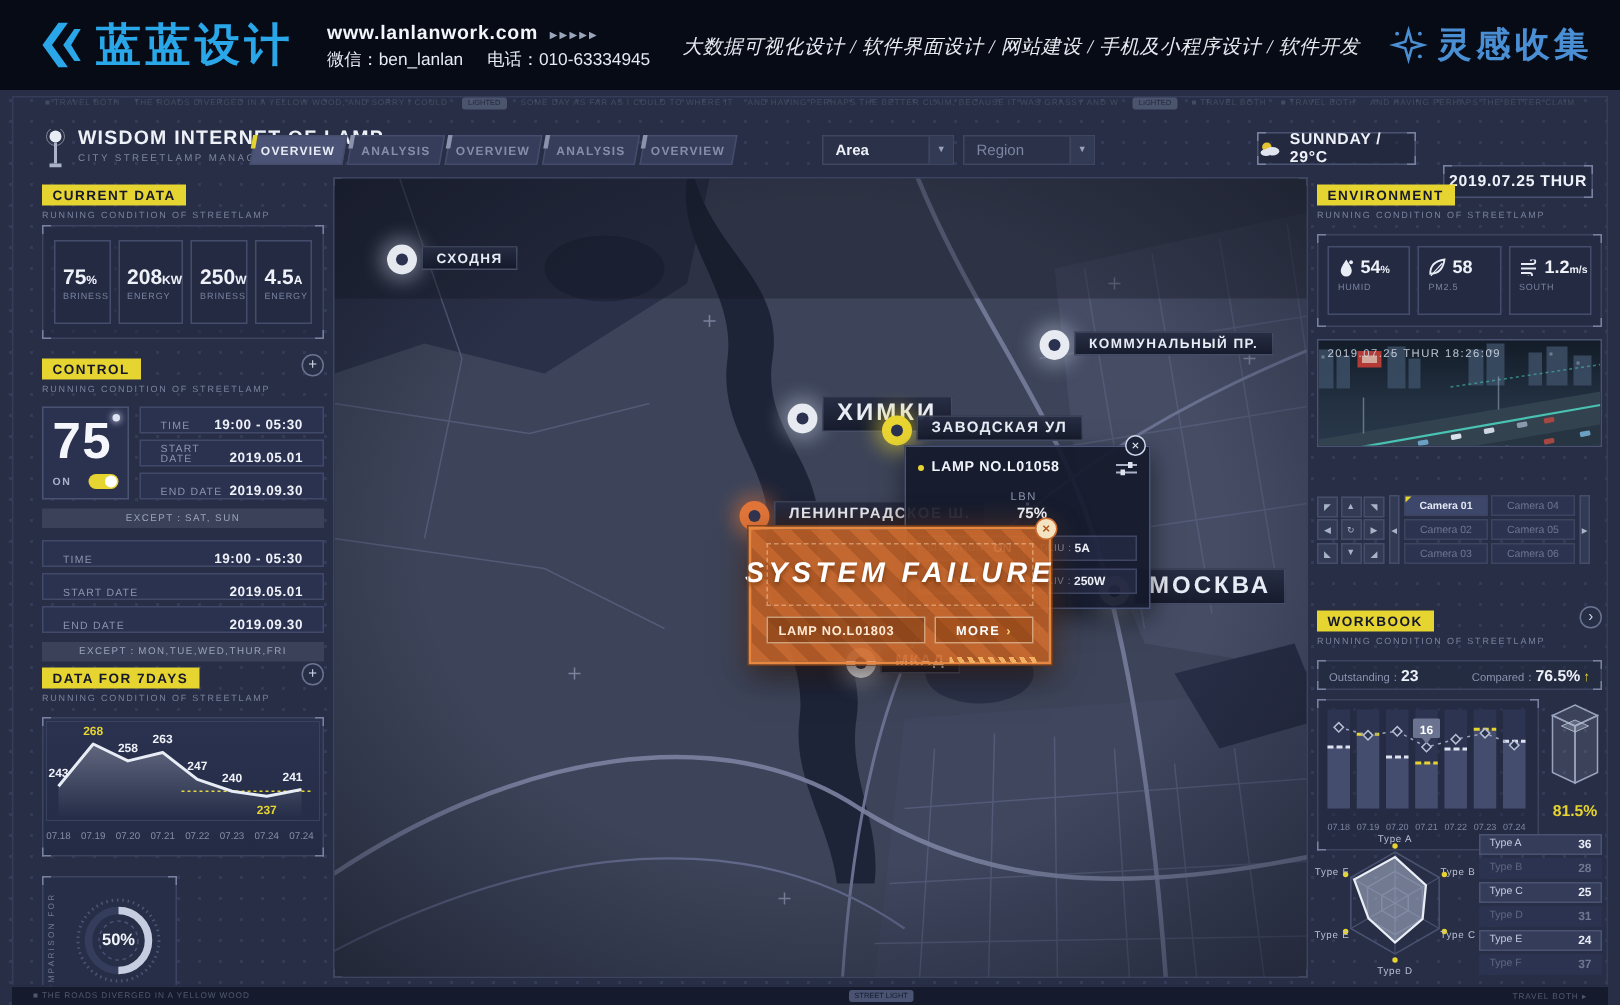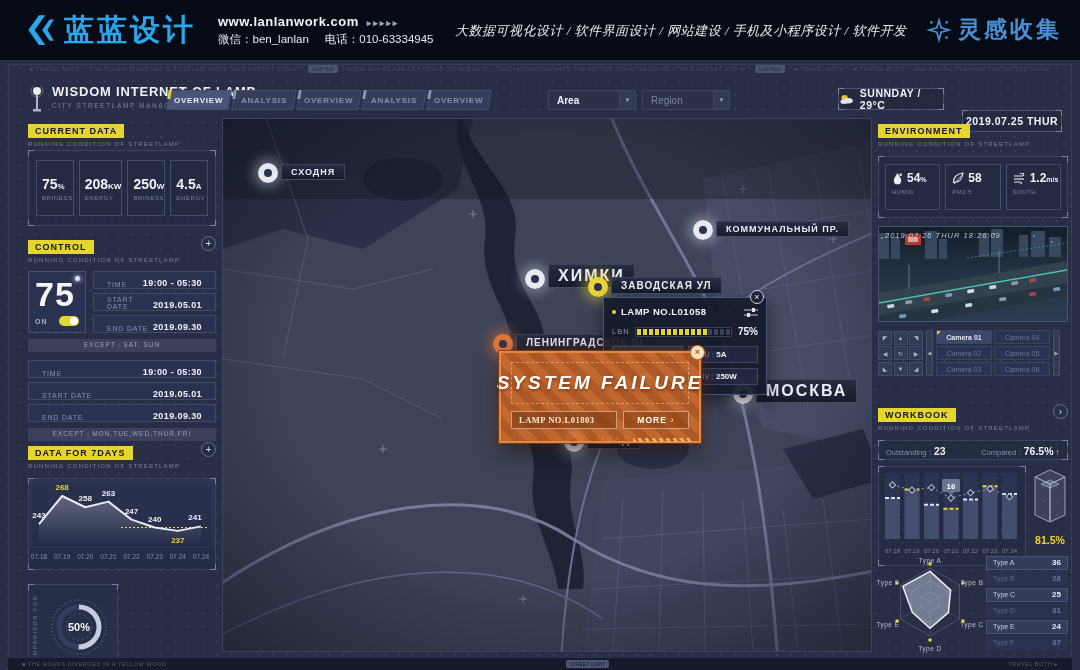--- a/index.html
+++ b/index.html
@@ -109,55 +109,55 @@
   .pin.orange { background:#e2763a; box-shadow:0 0 12px 5px rgba(226,118,58,.45); }
   .mlabel { position:absolute; background:linear-gradient(180deg,rgba(38,44,66,.95),rgba(20,25,42,.95)); border:1px solid rgba(130,140,170,.35); color:#e8ecf5; font-weight:bold; letter-spacing:1px; padding:2px 9px; white-space:nowrap; }
   .mlabel.s { font-size:9px; } .mlabel.m { font-size:10px; } .mlabel.l { font-size:16px; letter-spacing:2px; }
 
   
   #lamp-popup { position:absolute; left:380px; top:178px; width:164px; background:rgba(20,26,44,.93); border:1px solid #4a5478; box-shadow:0 6px 16px rgba(0,0,0,.5); padding:8px 8px 9px; z-index:5; }
   .pp-close { position:absolute; top:-8px; right:2px; width:14px; height:14px; border-radius:50%; border:1px solid #cfd6e8; background:#1c2338; color:#e8ecf5; font-size:9px; line-height:12px; text-align:center; cursor:pointer; }
   .pp-head { display:flex; align-items:center; }
   .pp-dot { width:4px; height:4px; border-radius:50%; background:#e6d430; margin-right:5px; }
   .pp-title { color:#f0f3fa; font-size:9.5px; font-weight:bold; letter-spacing:.5px; flex:1; }
-  .lbn-row { display:flex; align-items:center; margin-top:9px; }
+  .lbn-row { display:flex; align-items:center; margin-top:9px;flex-direction:column; }
   .lbn-l { color:#8a93ae; font-size:7.5px; margin-right:5px; letter-spacing:1px; }
   .lbn-track { position:relative; flex:1; height:10px; background:#11182b; border:1px solid #3a4158; overflow:hidden; }
   .lbn-fill { position:absolute; left:1px; top:1px; bottom:1px; background:repeating-linear-gradient(90deg,#e6d430 0 4px,rgba(0,0,0,0) 4px 6px); }
   .lbn-rest { position:absolute; right:1px; top:1px; bottom:1px; background:repeating-linear-gradient(90deg,#39415c 0 4px,rgba(0,0,0,0) 4px 6px); }
   .lbn-pct { color:#f0f3fa; font-size:10px; font-weight:bold; margin-left:6px; }
   #pp-cells { display:grid; grid-template-columns:1fr 1fr; gap:5px; margin-top:9px; }
   .pcell { border:1px solid #3e4664; background:rgba(43,50,80,.5); height:17px; display:flex; align-items:center; padding:0 5px; white-space:nowrap; overflow:hidden; }
   .pcell .pl { color:#8a93ae; font-size:6.5px; letter-spacing:.4px; }
   .pcell .pv { color:#eef1f8; font-size:8px; margin-left:2px; }
 
   
   #fail-popup { position:absolute; left:276px; top:232px; width:202px; height:92px; z-index:9;
     background:repeating-linear-gradient(45deg,rgba(207,107,45,.92) 0 9px,rgba(184,92,36,.92) 9px 18px);
     border:2px solid #e8873f; outline:1px solid rgba(120,60,20,.8); box-shadow:0 8px 20px rgba(0,0,0,.55), 0 0 18px rgba(226,118,58,.35); padding:9px 10px 8px; }
   #fail-popup .inner { border:1px dashed rgba(255,220,180,.45); height:42px; display:flex; align-items:center; justify-content:center; }
   .fail-title { color:#fff; font-size:19px; font-weight:bold; font-style:italic; letter-spacing:3px; text-shadow:0 2px 3px rgba(90,40,0,.6); white-space:nowrap; }
   .fail-foot { display:flex; gap:6px; margin-top:7px; }
-  .fail-lamp { flex:1; border:1px solid rgba(255,230,200,.55); background:rgba(110,50,12,.5); color:#ffe9d2; font-size:8.5px; font-weight:bold; letter-spacing:.5px; display:flex; align-items:center; padding:0 7px; height:18px;font-family:Liberation Serif, serif; }
+  .fail-lamp { flex:1; border:1px solid rgba(255,230,200,.55); background:rgba(110,50,12,.5); color:#ffe9d2; font-size:8.5px; font-weight:bold; letter-spacing:.5px; display:flex; align-items:center; padding:0 7px; height:18px; }
   .fail-more { width:66px; height:18px; border:1px solid rgba(255,230,200,.55); background:rgba(140,65,18,.55); color:#fff; font-size:8.5px; font-weight:bold; letter-spacing:1px; display:flex; align-items:center; justify-content:center; cursor:pointer; }
   .fail-more i { font-style:normal; color:#ffd27f; margin-left:4px; }
   .fail-close { position:absolute; top:-8px; right:-6px; width:15px; height:15px; border-radius:50%; background:#f3e3c0; border:1px solid #c96a2e; color:#b05a20; font-size:9px; line-height:13px; text-align:center; font-weight:bold; cursor:pointer; }
   .fail-hatch { position:absolute; right:8px; bottom:-1px; width:58px; height:4px; background:repeating-linear-gradient(60deg,#f0b060 0 3px,rgba(0,0,0,0) 3px 6px); }
 
   
   #rightcol { position:absolute; left:878px; top:60px; width:190px; height:545px; }
   #env-frame { position:absolute; top:36px; left:0; width:190px; height:62px; border:1px solid #3c4460; padding:7px 6px; display:flex; gap:5px; background:rgba(34,41,63,.45); }
   .envcard { flex:1; background:#232a42; border:1px solid #454d6c; padding:6px 0 0 6px; }
   .env-top { display:flex; align-items:center; }
   .env-top svg { margin-right:4px; }
   .envcard .v { color:#eef1f8; font-size:12px; font-weight:bold; }
   .envcard .v i { font-style:normal; font-size:7px; }
   .envcard .l { color:#79829e; font-size:6px; letter-spacing:.5px; margin-top:4px; }
 
-  #cam-video { position:absolute; top:106px; left:0; width:190px; height:96px; border:1px solid #4a5272; overflow:hidden; background:#18222f;font-style:italic; }
+  #cam-video { position:absolute; top:106px; left:0; width:190px; height:72px; border:1px solid #4a5272; overflow:hidden; background:#18222f; }
   #cam-ts { position:absolute; top:4px; left:6px; color:#cfd6e4; font-size:7.5px; letter-spacing:1px; opacity:.9; z-index:2; }
   #cam-ctl { position:absolute; top:210px; left:0; width:190px; display:flex; align-items:center; }
   #dpad { width:46px; display:grid; grid-template-columns:repeat(3,14px); gap:1.5px; }
   .dbtn { width:14px; height:14px; background:#323a54; border:1px solid #454d6b; color:#aab2c8; font-size:6px; display:flex; align-items:center; justify-content:center; cursor:pointer; }
   .cam-arrow { width:7px; height:46px; background:#323a54; border:1px solid #454d6b; color:#aab2c8; font-size:5px; display:flex; align-items:center; justify-content:center; margin:0 2px; cursor:pointer; }
   .cam-col { width:56px; display:flex; flex-direction:column; gap:2px; margin:0 1px; }
   .cam { position:relative; height:14px; background:#2b3350; border:1px solid #3c4460; color:#6d7690; font-size:7px; display:flex; align-items:center; justify-content:center; cursor:pointer; }
   .cam.selected { background:#3d466b; color:#e4e9f4; font-weight:bold; }
   .cam.selected::before { content:''; position:absolute; left:0; top:0; border-top:4px solid #e6d430; border-right:4px solid rgba(0,0,0,0); }
 

